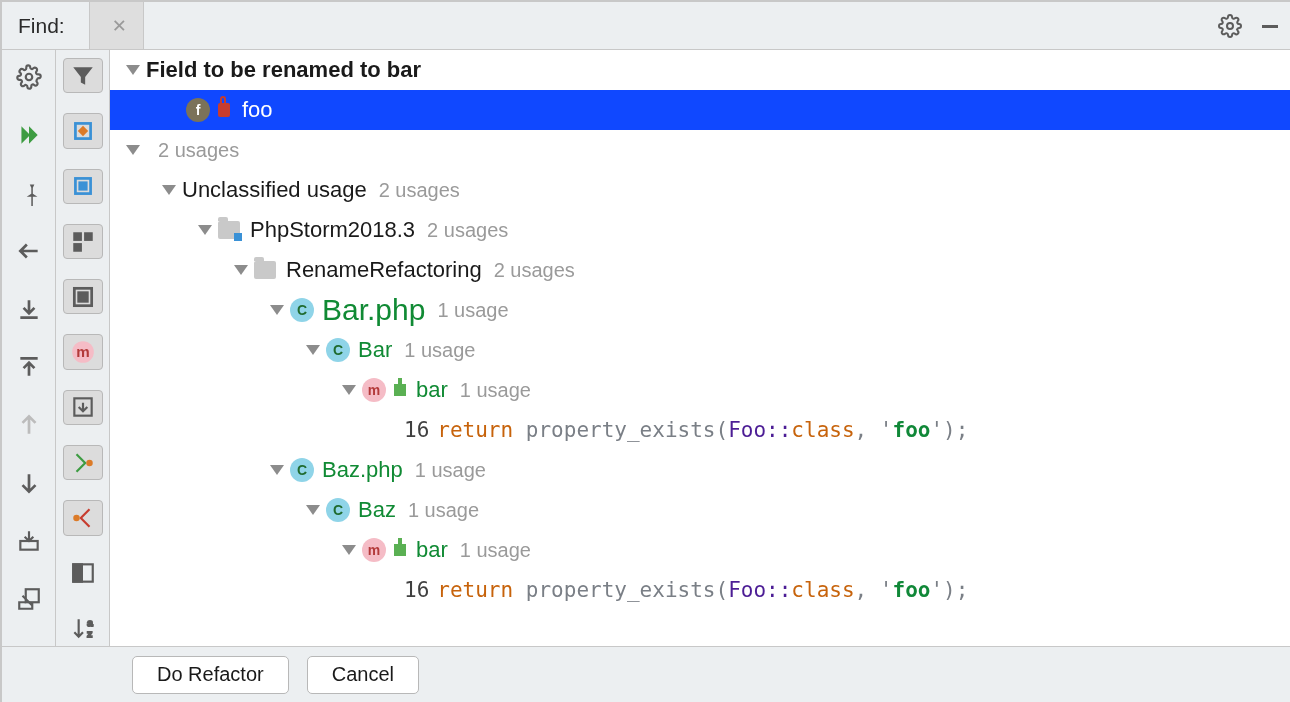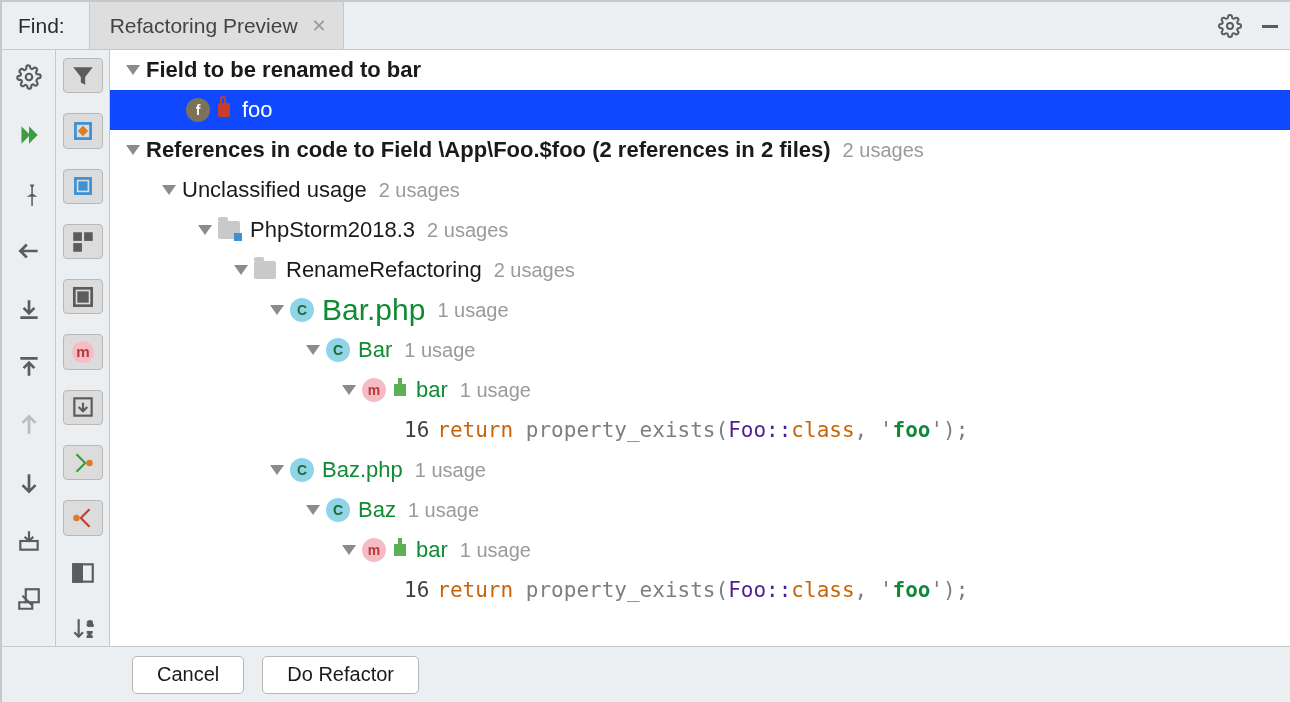--- a/index.html
+++ b/index.html
@@ -189,21 +189,20 @@
     display: inline-flex;
     align-items: center;
   }
 </style>
 </head>
 <body>
 
 <div class="header">
   <div class="header-label">Find:</div>
   <div class="tab">
-    <span>Refactoring Preview</span>
     <span class="close-x">✕</span>
   </div>
   <div class="header-spacer"></div>
   <div class="header-icon">
     <svg viewBox="0 0 24 24" fill="none" stroke="#5c5c5c" stroke-width="2">
         <circle cx="12" cy="12" r="3"></circle>
         <path d="M19.4 15a1.7 1.7 0 0 0 .34 1.87l.06.06a2 2 0 1 1-2.83 2.83l-.06-.06a1.7 1.7 0 0 0-1.87-.34 1.7 1.7 0 0 0-1 1.55V21a2 2 0 1 1-4 0v-.09a1.7 1.7 0 0 0-1-1.55 1.7 1.7 0 0 0-1.87.34l-.06.06a2 2 0 1 1-2.83-2.83l.06-.06a1.7 1.7 0 0 0 .34-1.87 1.7 1.7 0 0 0-1.55-1H3a2 2 0 1 1 0-4h.09a1.7 1.7 0 0 0 1.55-1 1.7 1.7 0 0 0-.34-1.87l-.06-.06a2 2 0 1 1 2.83-2.83l.06.06a1.7 1.7 0 0 0 1.87.34H9a1.7 1.7 0 0 0 1-1.55V3a2 2 0 1 1 4 0v.09a1.7 1.7 0 0 0 1 1.55 1.7 1.7 0 0 0 1.87-.34l.06-.06a2 2 0 1 1 2.83 2.83l-.06.06a1.7 1.7 0 0 0-.34 1.87V9a1.7 1.7 0 0 0 1.55 1H21a2 2 0 1 1 0 4h-.09a1.7 1.7 0 0 0-1.55 1z"></path>
       </svg>
   </div>
   <div class="header-icon">
@@ -353,21 +352,20 @@
     <div class="row sel">
       <span class="indent" style="width:72px"></span>
       <span class="badge f">f</span>
       <span class="lock"></span>
       <span style="font-size:22px">foo</span>
     </div>
 
     <div class="row">
       <span class="indent" style="width:12px"></span>
       <span class="arrow"></span>
-      <span class="bold">References in code to Field \App\Foo.$foo (2 references in 2 files)</span>
       <span class="usages">2 usages</span>
     </div>
 
     <div class="row">
       <span class="indent" style="width:48px"></span>
       <span class="arrow"></span>
       <span style="font-size:22px">Unclassified usage</span>
       <span class="usages">2 usages</span>
     </div>
 
@@ -442,15 +440,15 @@
       <span class="indent" style="width:290px"></span>
       <span class="codeline">
         <span class="linenum">16</span><span class="keyword">return</span><span> </span><span class="func">property_exists</span><span class="paren">(</span><span class="cls2">Foo::</span><span class="cls">class</span><span class="paren">, </span><span class="paren">'</span><span class="str">foo</span><span class="paren">'</span><span class="paren">);</span>
       </span>
     </div>
 
   </div>
 </div>
 
 <div class="footer">
+  <div class="btn">Do Refactor</div>
   <div class="btn">Cancel</div>
-  <div class="btn">Do Refactor</div>
 </div>
 
 </body></html>

